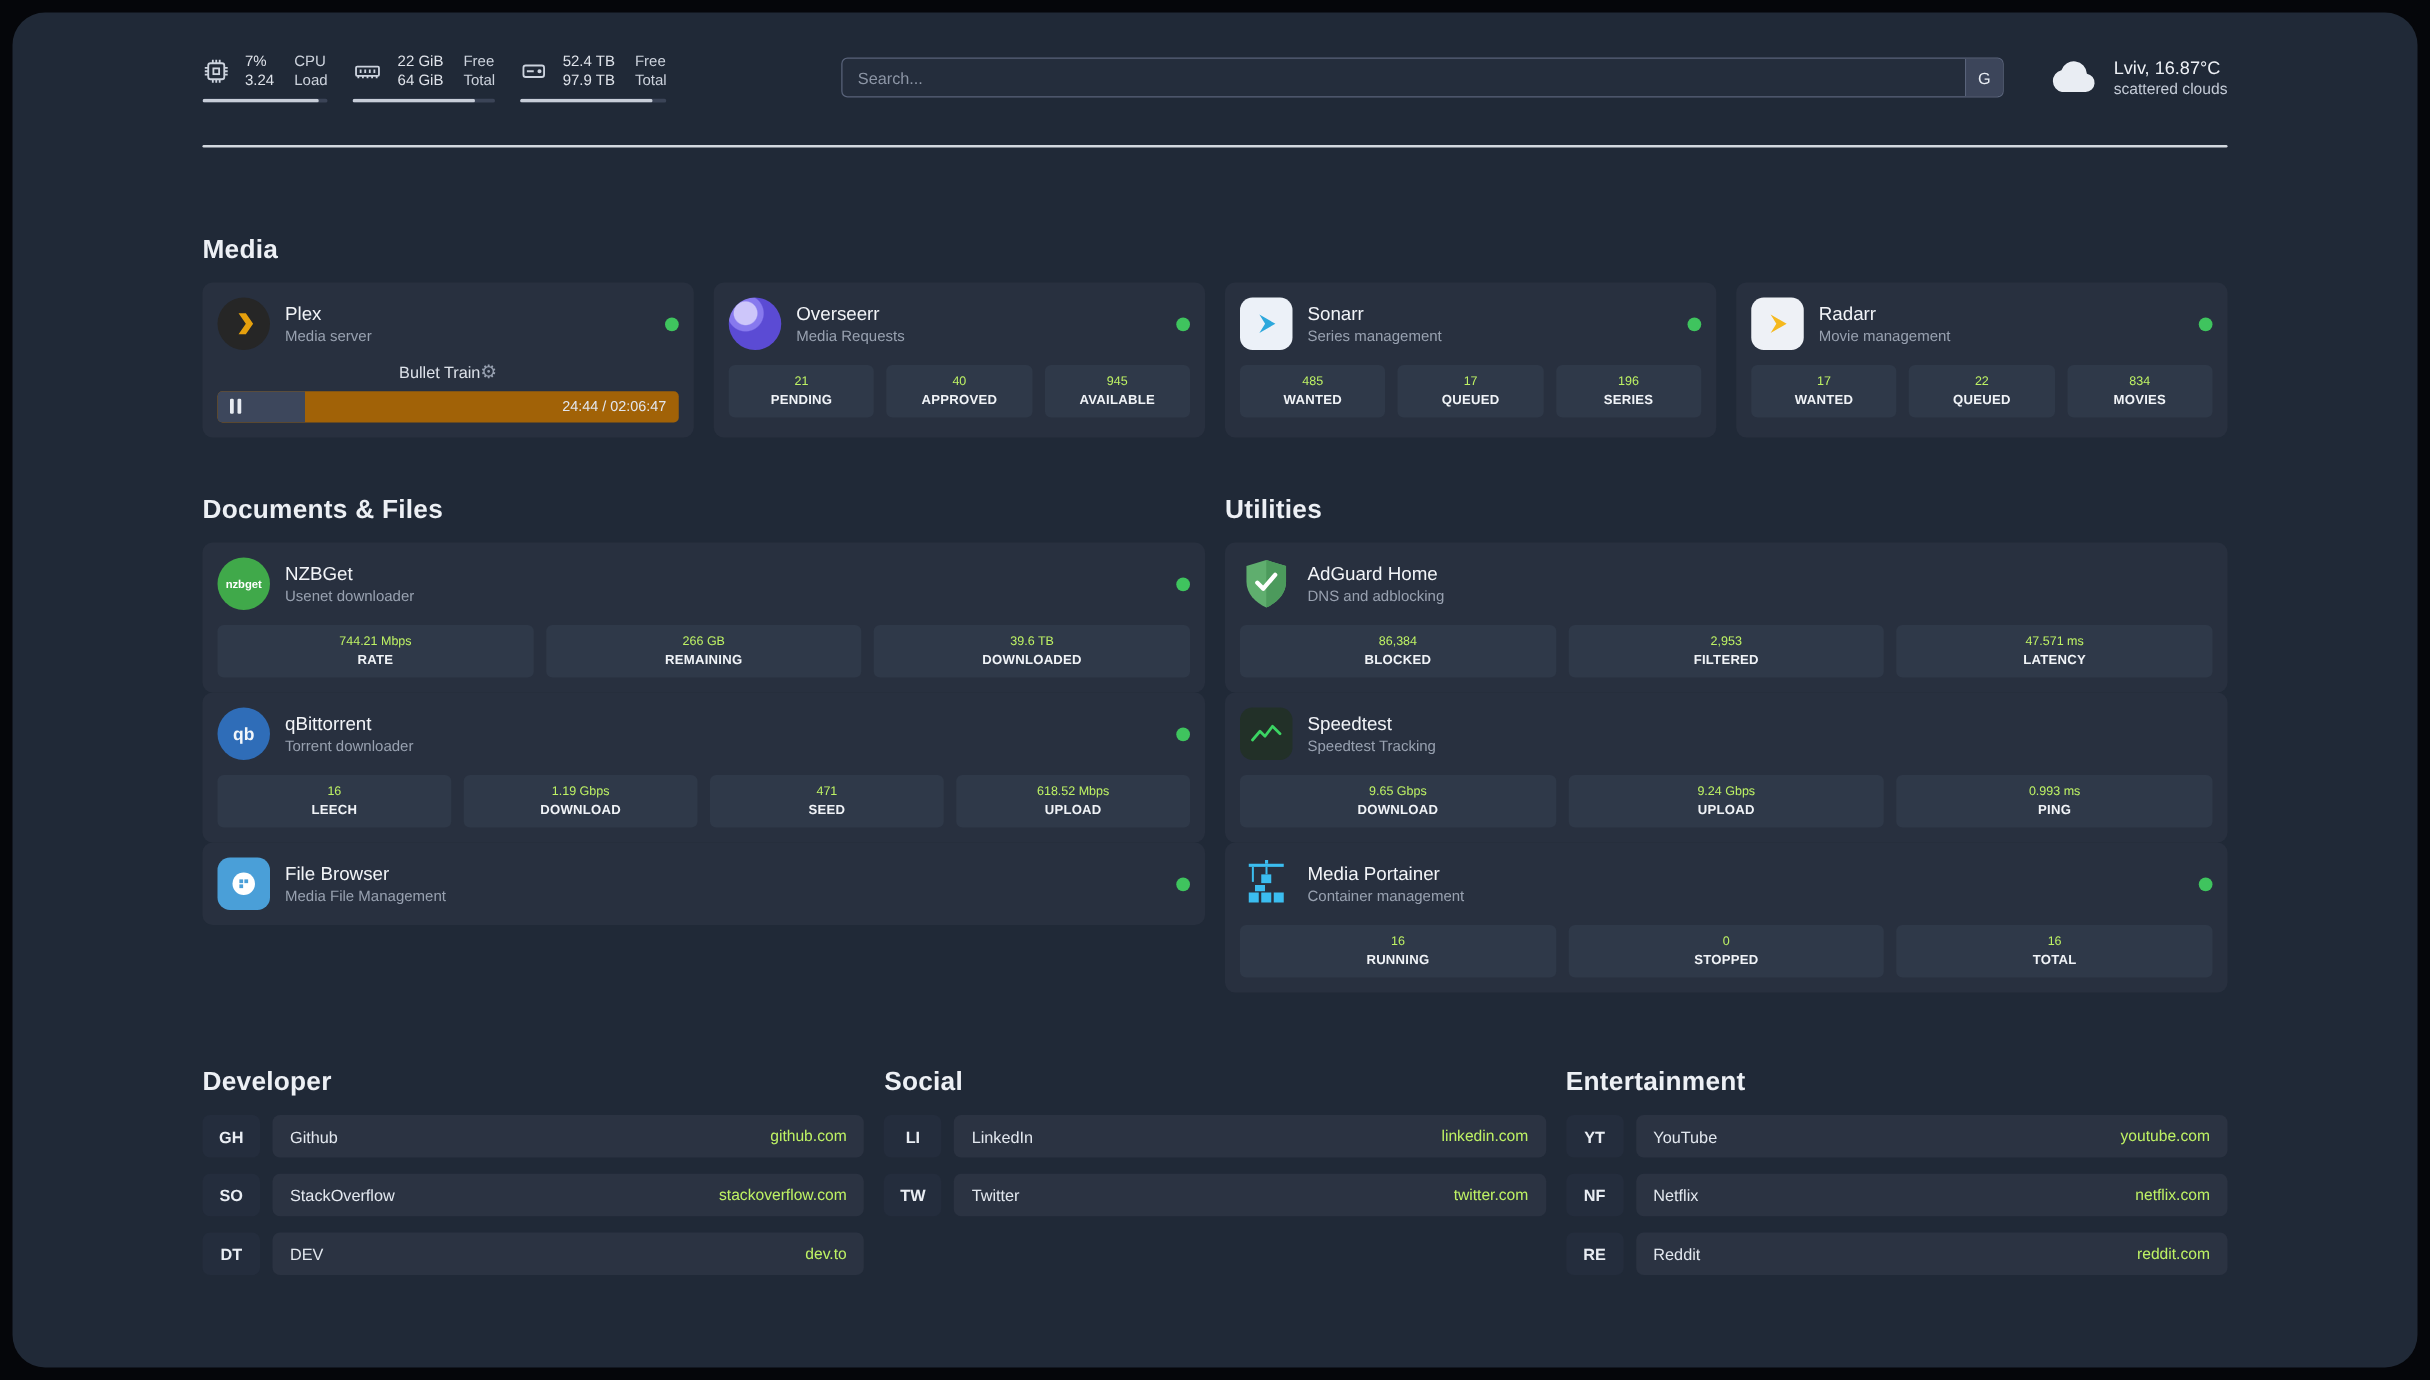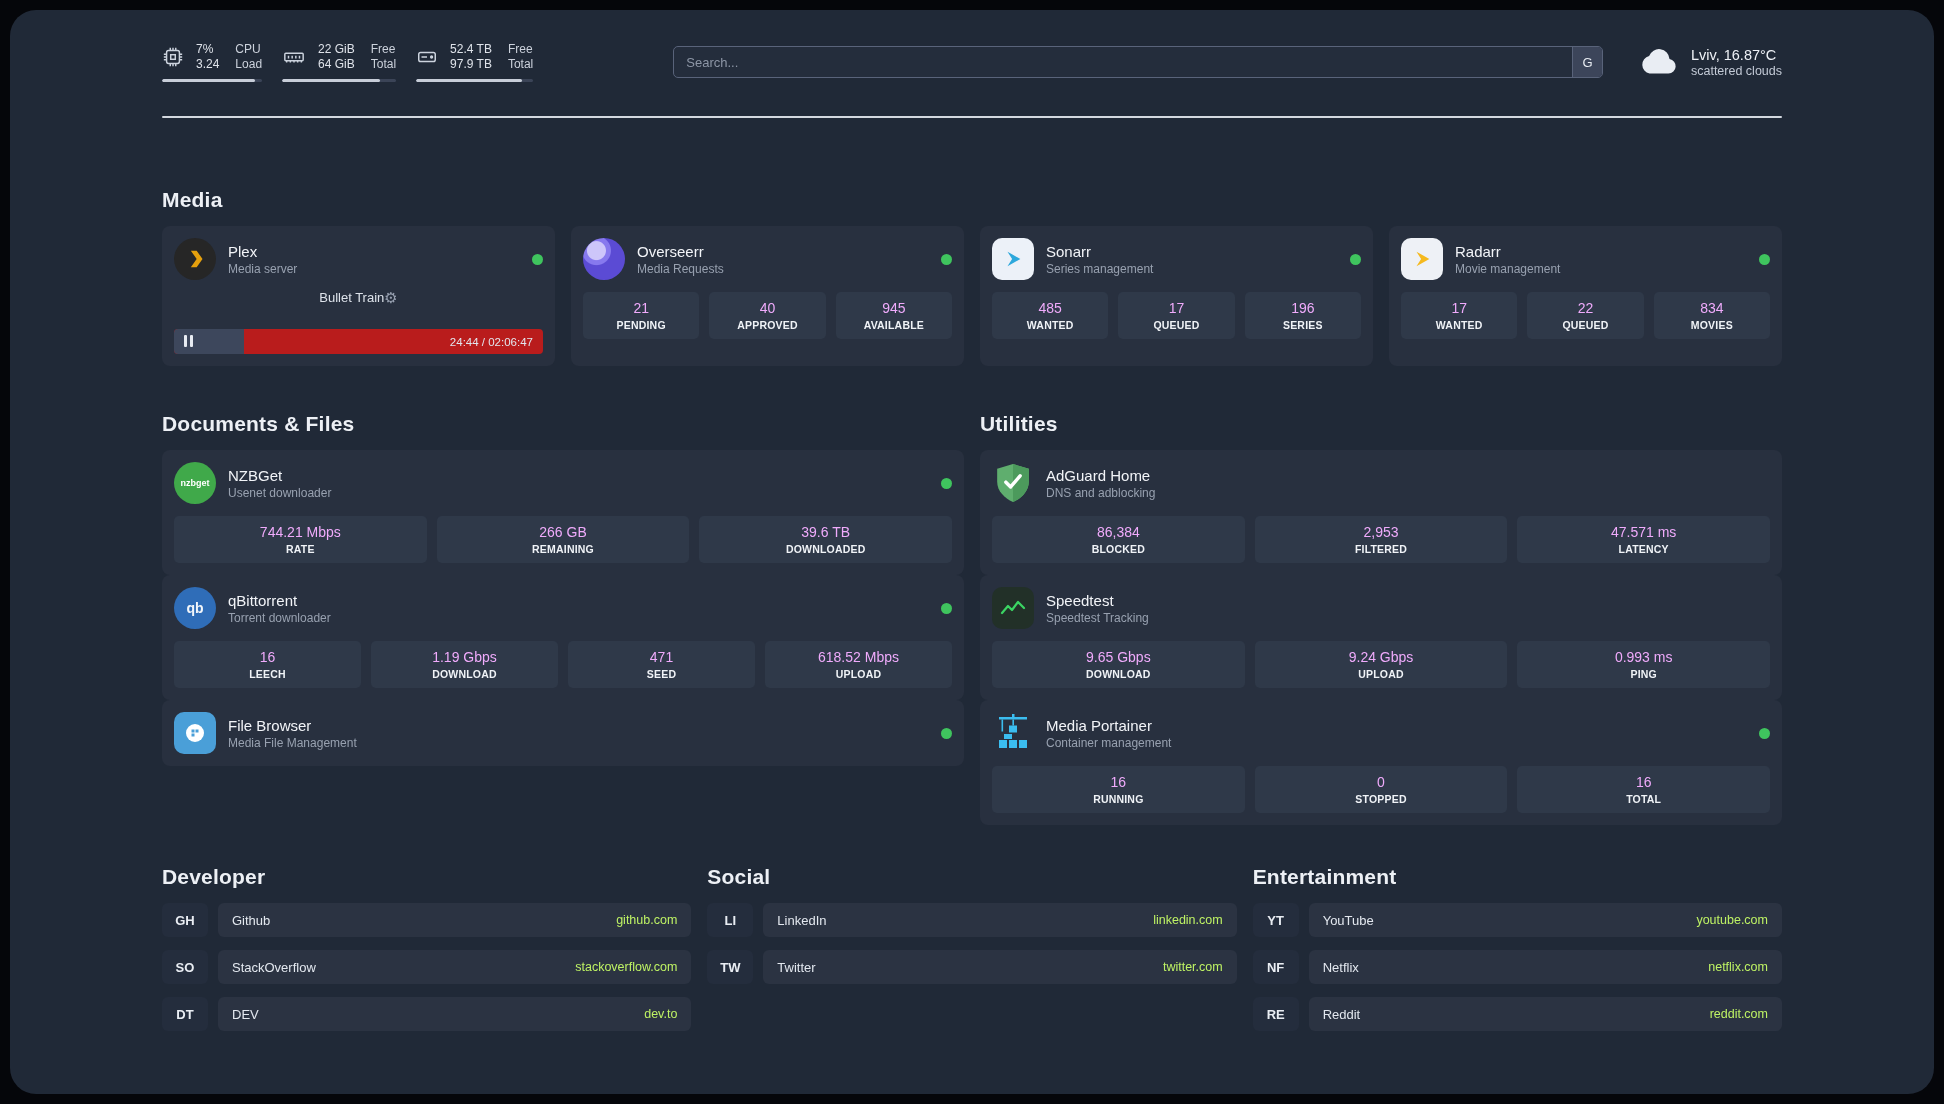--- a/index.html
+++ b/index.html
@@ -40,50 +40,50 @@
 
   
   .card{background:#28303f;border-radius:8px;padding:12px;cursor:pointer;}
   .card-head{display:flex;align-items:center;gap:12px;}
   .card-titles{display:flex;flex-direction:column;gap:2px;}
   .card-title{font-size:15px;color:#f2f4f8;font-weight:500;}
   .card-sub{font-size:12px;color:#98a1b0;}
   .status-dot{width:11px;height:11px;border-radius:50%;background:#3fc45e;margin-left:auto;flex:none;}
   .stat-row{display:flex;gap:10px;margin-top:12px;}
   .stat{flex:1;background:#2f3949;border-radius:5px;padding:8px 4px;text-align:center;}
-  .stat-value{font-size:14px;color:#f0abfc;}
+  .stat-value{font-size:10px;color:#bef264;}
   .stat-label{font-size:10.5px;font-weight:700;color:#f0f3f7;margin-top:3px;letter-spacing:.2px;}
 
   
   .player{margin-top:10px;}
   .player-top{display:flex;align-items:center;justify-content:center;}
   .player-track{font-size:13px;color:#dde2ea;}
   .gear{color:#97a0b0;font-size:15px;cursor:pointer;line-height:1;}
-  .player-bar{position:relative;margin-top:24px;height:25px;background:#b91c1c;border-radius:4px;overflow:hidden;}
+  .player-bar{position:relative;margin-top:8px;height:25px;background:#a16207;border-radius:4px;overflow:hidden;}
   .player-fill{height:100%;width:19%;background:#3d475c;}
   .pause-icon{position:absolute;left:10px;top:6px;display:flex;gap:3px;cursor:pointer;}
   .pause-icon i{display:block;width:3px;height:12px;background:#e8ecf2;border-radius:1px;}
   .player-time{position:absolute;right:10px;top:50%;transform:translateY(-50%);font-size:11.5px;color:#e2e6ee;}
 
   
   .app-icon{width:42px;height:42px;flex:none;display:flex;align-items:center;justify-content:center;border-radius:50%;position:relative;overflow:hidden;}
   .icon-plex{background:#262626;}
   .icon-overseerr{background:radial-gradient(circle at 32% 30%,#cdc6fa 0 9px,#8779ee 10px 14px,#5b4bd4 15px);}
   .icon-sonarr{background:#ecf1f8;border-radius:10px;}
   .icon-radarr{background:#eef1f6;border-radius:10px;}
   .icon-nzbget{background:#40a94a;}
   .icon-nzbget span{font-size:9px;font-weight:700;color:#fff;}
   .icon-qbittorrent{background:#2f6db8;align-items:center;}
   .icon-qbittorrent span{font-size:14px;font-weight:700;color:#f2f6fa;}
   .icon-filebrowser{background:#4a9fd8;border-radius:10px;}
   .icon-adguard,.icon-portainer{background:transparent;border-radius:0;overflow:visible;}
   .icon-speedtest{background:#223028;border-radius:10px;}
 
   
-  .cols3{display:grid;grid-template-columns:repeat(3,1fr);gap:16px;margin-top:40px;align-items:start;}
+  .cols3{display:grid;grid-template-columns:repeat(3,1fr);gap:16px;margin-top:60px;align-items:start;}
   .bm-list{display:flex;flex-direction:column;gap:13px;margin-top:14px;}
   .bm-row{display:flex;gap:10px;align-items:center;}
   .bm-abbr{width:46px;height:34px;background:#242d3d;border-radius:6px;display:flex;align-items:center;justify-content:center;font-size:13px;font-weight:700;color:#e9edf3;flex:none;cursor:pointer;}
   .bm-pill{flex:1;height:34px;background:#2b3342;border-radius:6px;display:flex;align-items:center;justify-content:space-between;padding:0 14px;cursor:pointer;}
   .bm-name{font-size:13px;color:#e3e8ef;}
   .bm-url{font-size:12.5px;color:#bef264;}
 </style>
 </head>
 <body>
 

